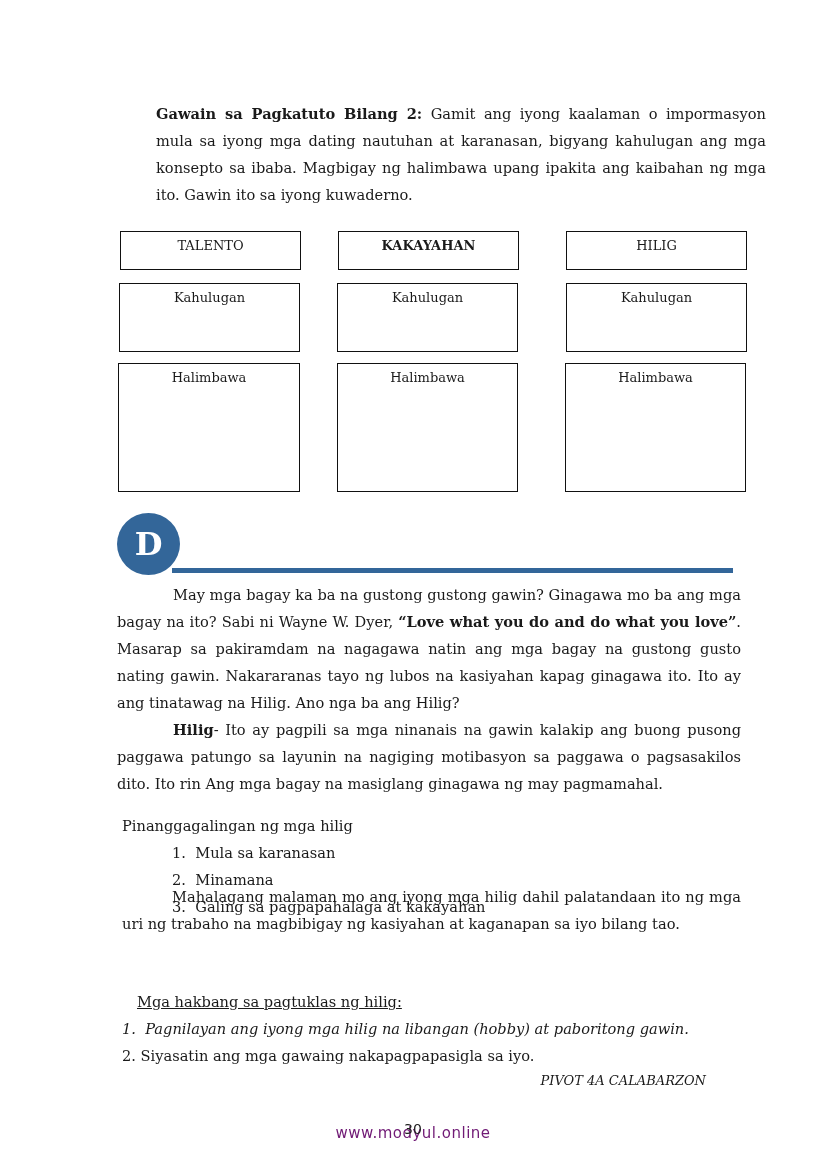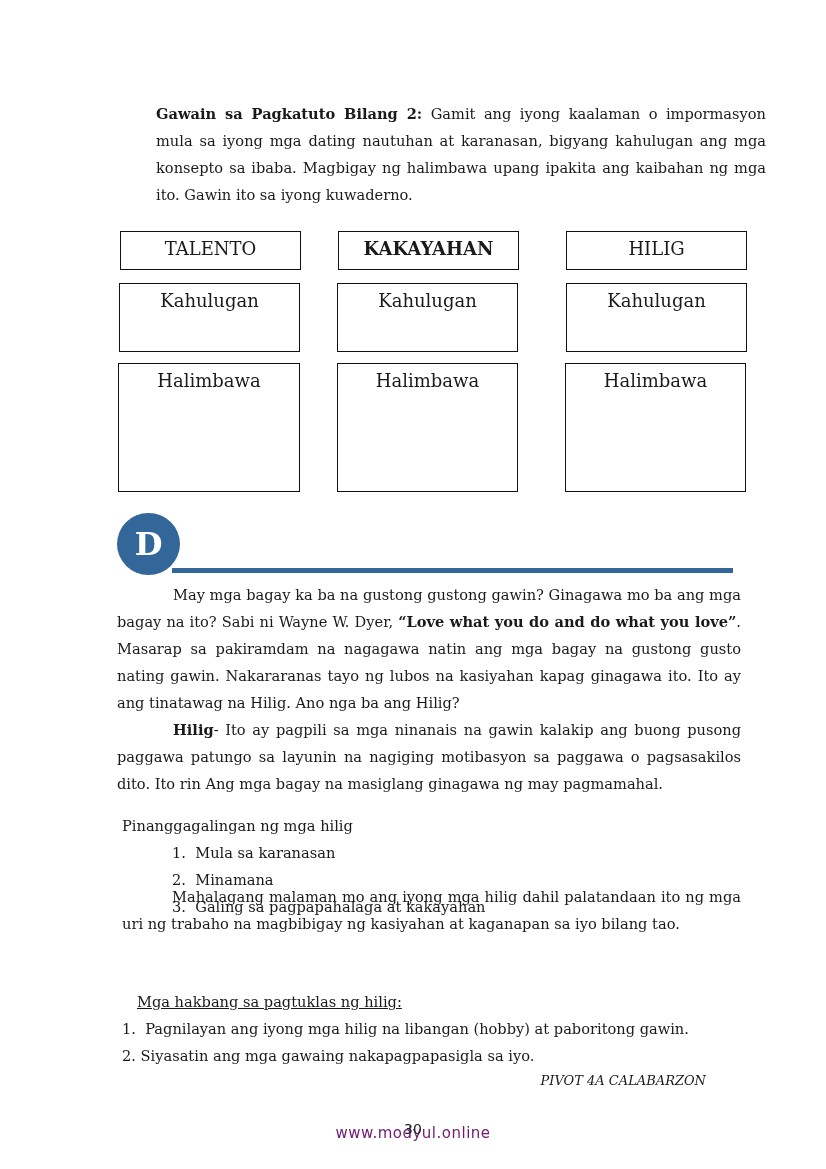--- a/index.html
+++ b/index.html
@@ -3,21 +3,21 @@
   <meta charset="utf-8">
   <style>
     html, body { margin: 0; padding: 0; background: #ffffff; }
     body { width: 826px; height: 1169px; position: relative; overflow: hidden;
            font-family: "DejaVu Serif", "Liberation Serif", serif; color: #1a1a1a; }
     .page { position: absolute; left: 0; top: 0; width: 826px; height: 1169px; }
     .para { position: absolute; font-size: 14.6px; line-height: 27px; text-align: justify;
             text-align-last: left; }
     .bold { font-weight: bold; }
     .box { position: absolute; border: 1.3px solid #111; box-sizing: border-box;
-           text-align: center; font-size: 18px; }
+           text-align: center; font-size: 13px; }
     .box .lbl { display: block; padding-top: 6px; }
     .hdr .lbl { padding-top: 6px; }
     .circle { position: absolute; left: 117px; top: 513px; width: 63px; height: 62px;
               border-radius: 50%; background: #336699; color: #fff; font-weight: bold;
               font-size: 32px; display: flex; align-items: center; justify-content: center;
               font-family: "DejaVu Serif", serif; }
     .rule { position: absolute; left: 172px; top: 568px; width: 561px; height: 5px; background: #336699; }
     .indent { text-indent: 56px; }
     .list-item { position: absolute; font-size: 14.6px; line-height: 27px; }
     .footer-right { position: absolute; right: 120px; top: 1073px; font-style: italic; font-size: 13px; }
@@ -85,20 +85,20 @@
   <div class="list-item" style="left:172px; top:866px;">
     <span>2.</span>&nbsp;&nbsp;<span>Minamana</span>
   </div>
   <div class="list-item" style="left:172px; top:893px;">
     <span>3.</span>&nbsp;&nbsp;<span>Galing sa pagpapahalaga at kakayahan</span>
   </div>
 
   <div class="para" style="left:122px; top:883px; width:619px; text-indent:50px;">Mahalagang malaman mo ang iyong mga hilig dahil palatandaan ito ng mga uri ng trabaho na magbibigay ng kasiyahan at kaganapan sa iyo bilang tao.</div>
 
   <div class="list-item" style="left:137px; top:988px;text-decoration:underline;">Mga hakbang sa pagtuklas ng hilig:</div>
-  <div class="list-item" style="left:122px; top:1015px; white-space:pre;">1.  Pagnilayan ang iyong mga hilig na libangan (hobby) at paboritong gawin.</div>
+  <div class="list-item" style="left:122px; top:1015px; white-space:pre;font-style:italic;">1.  Pagnilayan ang iyong mga hilig na libangan (hobby) at paboritong gawin.</div>
   <div class="list-item" style="left:122px; top:1042px;">2. Siyasatin ang mga gawaing nakapagpapasigla sa iyo.</div>
 
   <div class="footer-right">PIVOT 4A CALABARZON</div>
   <div class="watermark">www.modyul.online</div>
   <div class="pagenum">30</div>
 
 </div>
 
 </body></html>

